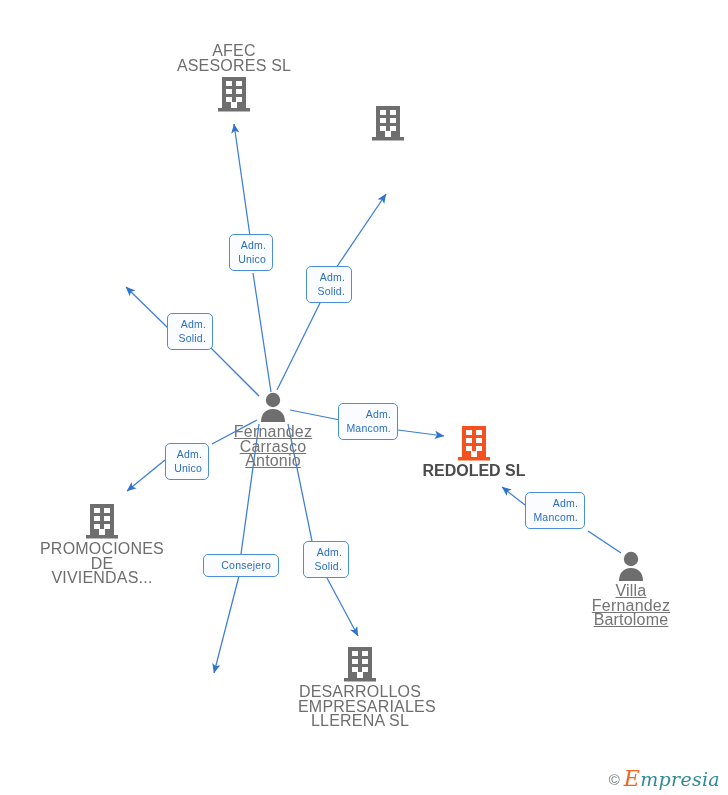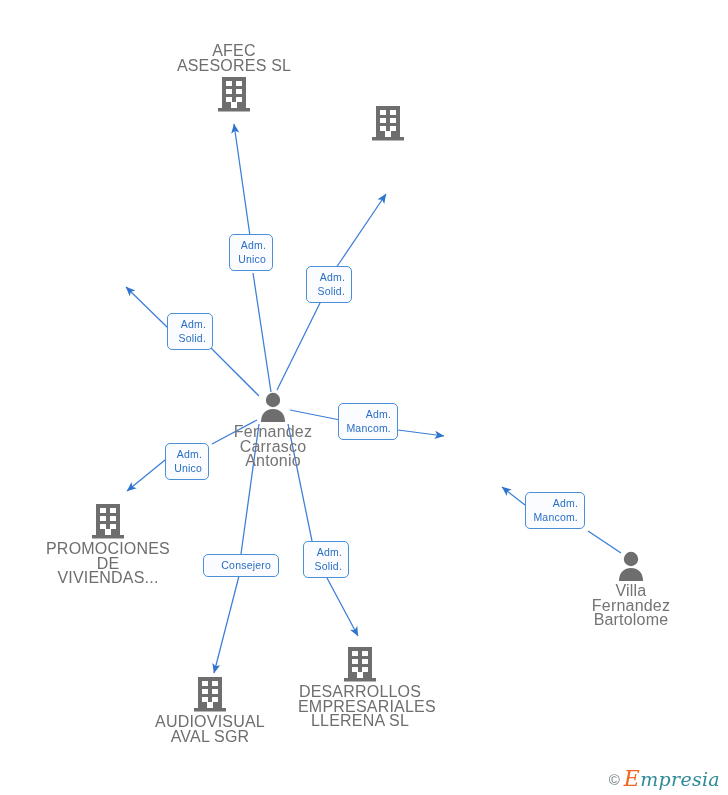--- a/index.html
+++ b/index.html
@@ -9,21 +9,21 @@
   }
   #graph{position:absolute;left:0;top:0;width:728px;height:795px;}
   svg.edges{position:absolute;left:0;top:0;width:728px;height:795px;pointer-events:none;}
 
   .node{position:absolute;text-align:center;}
   .node .glyph{display:block;margin:0 auto;}
   .node .caption{
     display:block;margin-top:2px;color:#6e6e6e;
     font-size:16px;line-height:14.5px;white-space:pre-line;letter-spacing:.2px;
   }
-  .node.person .caption{color:#747474;}
+  .node.person .caption{color:#747474;text-decoration:underline;}
   .node.focus .caption{color:#4b4b4b;font-weight:bold;letter-spacing:0;}
   .node.caption-above .caption{margin-top:0;margin-bottom:2px;}
 
   .rel{
     position:absolute;box-sizing:border-box;
     background:#fafcff;border:1.4px solid #4a90d9;border-radius:5px;
     color:#2b6fc4;font-size:10.5px;line-height:14px;text-align:right;
     padding:3px 6px 4px;white-space:pre-line;letter-spacing:.2px;
   }
   .rel.one-line{padding:3px 7px 4px;}
@@ -111,53 +111,52 @@
   <div class="node person" style="left:216px;top:391px;width:114px;">
     <svg class="glyph" width="30" height="32" viewBox="0 0 30 32">
       <circle cx="15" cy="9" r="7.2" fill="#6e6e6e"></circle>
       <path d="M15,18 C23,18 27,23.5 27,31 L3,31 C3,23.5 7,18 15,18 Z" fill="#6e6e6e"></path>
     </svg>
     <span class="caption">Fernandez
 Carrasco
 Antonio</span>
   </div>
 
-
-  <div class="node company" style="left:46px;top:502px;width:124px;">
+  <div class="node company focus" style="left:412px;top:424px;width:124px;">
+    <svg class="glyph" width="34" height="38" viewBox="0 0 34 38">
+      <rect x="5" y="2" width="24" height="31" fill="#f4511e"></rect>
+      <rect x="1" y="33" width="32" height="3.5" fill="#f4511e"></rect>
+      <rect x="9" y="6" width="6" height="5" fill="#fff"></rect>
+        <rect x="19" y="6" width="6" height="5" fill="#fff"></rect>
+      <rect x="9" y="14" width="6" height="5" fill="#fff"></rect>
+        <rect x="19" y="14" width="6" height="5" fill="#fff"></rect>
+      <rect x="9" y="22" width="6" height="5" fill="#fff"></rect>
+        <rect x="19" y="22" width="6" height="5" fill="#fff"></rect>
+      <rect x="14" y="27" width="6" height="6" fill="#fff"></rect>
+    </svg>
+    <span class="caption">REDOLED SL</span>
+  </div>
+
+  <div class="node company" style="left:40px;top:502px;width:124px;">
     <svg class="glyph" width="34" height="38" viewBox="0 0 34 38">
       <rect x="5" y="2" width="24" height="31" fill="#6e6e6e"></rect>
       <rect x="1" y="33" width="32" height="3.5" fill="#6e6e6e"></rect>
       <rect x="9" y="6" width="6" height="5" fill="#fff"></rect>
         <rect x="19" y="6" width="6" height="5" fill="#fff"></rect>
       <rect x="9" y="14" width="6" height="5" fill="#fff"></rect>
         <rect x="19" y="14" width="6" height="5" fill="#fff"></rect>
       <rect x="9" y="22" width="6" height="5" fill="#fff"></rect>
         <rect x="19" y="22" width="6" height="5" fill="#fff"></rect>
       <rect x="14" y="27" width="6" height="6" fill="#fff"></rect>
     </svg>
     <span class="caption">PROMOCIONES
 DE
 VIVIENDAS...</span>
   </div>
 
-  <div class="node company" style="left:148px;top:675px;width:124px;">
-    <svg class="glyph" width="34" height="38" viewBox="0 0 34 38">
-      <rect x="5" y="2" width="24" height="31" fill="#6e6e6e"></rect>
-      <rect x="1" y="33" width="32" height="3.5" fill="#6e6e6e"></rect>
-      <rect x="9" y="6" width="6" height="5" fill="#fff"></rect>
-        <rect x="19" y="6" width="6" height="5" fill="#fff"></rect>
-      <rect x="9" y="14" width="6" height="5" fill="#fff"></rect>
-        <rect x="19" y="14" width="6" height="5" fill="#fff"></rect>
-      <rect x="9" y="22" width="6" height="5" fill="#fff"></rect>
-        <rect x="19" y="22" width="6" height="5" fill="#fff"></rect>
-      <rect x="14" y="27" width="6" height="6" fill="#fff"></rect>
-    </svg>
-    <span class="caption">AUDIOVISUAL
-AVAL SGR</span>
-  </div>
 
   <div class="node company" style="left:298px;top:645px;width:124px;">
     <svg class="glyph" width="34" height="38" viewBox="0 0 34 38">
       <rect x="5" y="2" width="24" height="31" fill="#6e6e6e"></rect>
       <rect x="1" y="33" width="32" height="3.5" fill="#6e6e6e"></rect>
       <rect x="9" y="6" width="6" height="5" fill="#fff"></rect>
         <rect x="19" y="6" width="6" height="5" fill="#fff"></rect>
       <rect x="9" y="14" width="6" height="5" fill="#fff"></rect>
         <rect x="19" y="14" width="6" height="5" fill="#fff"></rect>
       <rect x="9" y="22" width="6" height="5" fill="#fff"></rect>

